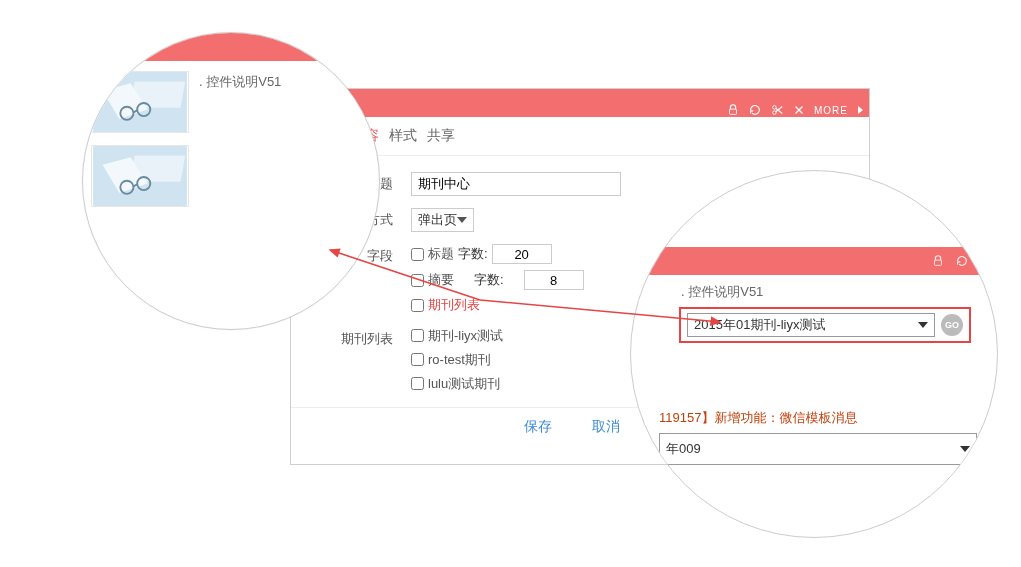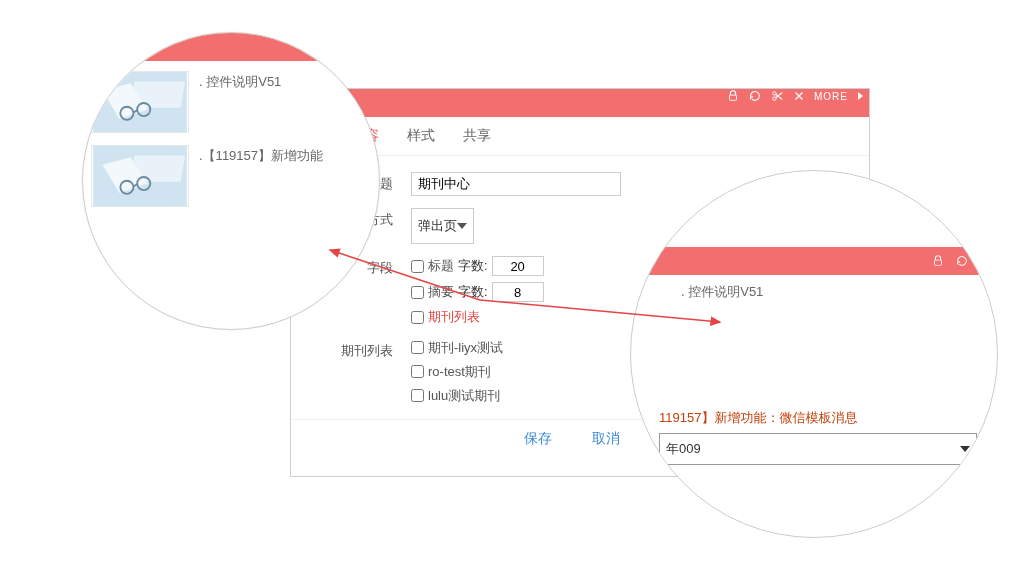--- a/index.html
+++ b/index.html
@@ -24,38 +24,38 @@
   .selrow{display:flex;gap:6px;align-items:center;border:2px solid #e64545;padding:4px 6px;margin:0 8px 0 30px}
   .selbox{flex:1 1 auto;height:24px;border:1px solid #999;background:#fff;display:flex;align-items:center;justify-content:space-between;padding:0 6px;font-size:13px}
   .caret{width:0;height:0;border-left:5px solid transparent;border-right:5px solid transparent;border-top:6px solid #333}
   .go{width:22px;height:22px;border-radius:11px;background:#bbb;color:#fff;display:flex;align-items:center;justify-content:center;font-size:9px;font-weight:bold}
   .circle-right .txt2{position:absolute;top:238px;left:28px;right:30px;color:#c2410c;font-size:13px;white-space:nowrap}
   .circle-right .sel2{position:absolute;top:262px;left:28px;right:20px}
   .sel2 .selbox{border:1px solid #999;height:32px}
 
   
   .dialog{position:absolute;left:290px;top:88px;width:580px;border:1px solid #cfcfcf;background:#fff;z-index:3}
-  .dialog .titlebar{height:28px;background:#f36f6f;color:#fff;display:flex;align-items:flex-start;justify-content:space-between;padding:0 6px 0 10px;font-size:13px}
+  .dialog .titlebar{height:28px;background:#f36f6f;color:#fff;display:flex;align-items:flex-end;justify-content:space-between;padding:0 6px 0 10px;font-size:13px}
   .titlebar .icons{display:flex;gap:8px;align-items:center}
   .titlebar .icons svg{width:14px;height:14px;stroke:#fff;fill:none}
   .titlebar .more{font-size:10px;letter-spacing:1px}
   .titlebar .moretri{width:0;height:0;border-left:5px solid #fff;border-top:4px solid transparent;border-bottom:4px solid transparent;margin-left:2px}
-  .tabs{display:flex;gap:28px;padding:10px 0 10px 74px;font-size:14px;border-bottom:1px solid #eee}
+  .tabs{display:flex;gap:10px;padding:10px 0 10px 74px;font-size:14px;border-bottom:1px solid #eee}
   .tab{color:#666;cursor:pointer}
   .tab.active{color:#e55;}
   .form{padding:10px 16px 14px 0}
   .f-row{display:flex;align-items:flex-start;padding:6px 0}
   .f-lab{width:120px;text-align:right;color:#555;padding-right:18px;padding-top:3px}
   .f-ctl{flex:1 1 auto;display:flex;flex-wrap:wrap;gap:10px;align-items:center}
   .inp{height:24px;border:1px solid #ccc;padding:2px 6px;font-size:13px;width:210px}
-  .sel-sm{height:36px;border:1px solid #ccc;background:#fff;display:inline-flex;align-items:center;padding:0 6px;gap:0;font-size:13px}
+  .sel-sm{height:24px;border:1px solid #ccc;background:#fff;display:inline-flex;align-items:center;padding:0 6px;gap:0;font-size:13px}
   .sel-sm .caret{border-top-color:#555}
   .chk{display:inline-flex;align-items:center;gap:4px;font-size:13px;color:#555}
   .chk input{width:13px;height:13px;margin:0}
-  .num{width:52px;height:20px;border:1px solid #ccc;text-align:center;font-size:13px}
+  .num{width:60px;height:20px;border:1px solid #ccc;text-align:center;font-size:13px}
   .col{display:flex;flex-direction:column;gap:6px;align-items:flex-start}
   .link-red{color:#e64545;font-size:13px;}
   .btns{display:flex;justify-content:center;gap:40px;padding:10px 0 14px;border-top:1px solid #eee;margin-top:8px}
   .btns a{color:#3b8bd5;font-size:14px;cursor:pointer}
 
   
   .arrow-svg{position:absolute;left:320px;top:230px;width:420px;height:100px;z-index:5;pointer-events:none}
 
   
   .circle-left{z-index:4}
@@ -86,21 +86,20 @@
         <div class="thumb">
           <svg viewBox="0 0 100 64">
               <rect width="100" height="64" fill="#cfe3f0"></rect>
               <rect x="46" y="10" width="54" height="28" fill="#e8f2f8" transform="skewX(-10)"></rect>
               <path d="M10 20 L40 12 L58 40 L28 50 Z" fill="#f2f8fb"></path>
               <circle cx="36" cy="44" r="7" fill="none" stroke="#6a8aa0" stroke-width="2"></circle>
               <circle cx="54" cy="40" r="7" fill="none" stroke="#6a8aa0" stroke-width="2"></circle>
               <line x1="43" y1="43" x2="47" y2="41" stroke="#6a8aa0" stroke-width="2"></line>
             </svg>
         </div>
-        <div class="rowtxt">.【119157】新增功能</div>
       </div>
     </div>
   </div>
 
   <div class="dialog">
     <div class="titlebar">
       <span>刊中心</span>
       <div class="icons">
         <svg viewBox="0 0 16 16">
             <rect x="4" y="7" width="8" height="6" rx="1"></rect>
@@ -149,21 +148,21 @@
         <div class="f-lab">字段</div>
         <div class="f-ctl col">
           <div style="display:flex;gap:4px;align-items:center">
             <label class="chk">
                 <input type="checkbox" style="">
                 <span>标题</span>
               </label>
             <span>字数:</span>
             <input class="num" value="20" style="">
           </div>
-          <div style="display:flex;gap:4px;align-items:center">
+          <div style="display:flex;gap:20px;align-items:center">
             <label class="chk">
                 <input type="checkbox" style="">
                 <span>摘要</span>
               </label>
             <span>字数:</span>
             <input class="num" value="8" style="">
           </div>
           <div>
             <label class="chk">
                 <input type="checkbox" style="">
@@ -203,20 +202,27 @@
           <rect x="4" y="7" width="8" height="6" rx="1"></rect>
           <path d="M5 7 V5 a3 3 0 0 1 6 0 V7" stroke-width="1.3"></path>
         </svg>
       <svg class="ico" viewBox="0 0 16 16" fill="none" stroke="#fff">
           <path d="M3 8a5 5 0 1 1 1.5 3.5" stroke-width="1.3"></path>
           <path d="M3 12 v-3 h3" stroke-width="1.3"></path>
         </svg>
     </div>
     <div class="inner">
       <div class="lbl">. 控件说明V51</div>
+      <div class="selrow">
+        <div class="selbox">
+          <span>2015年01期刊-liyx测试</span>
+          <span class="caret"></span>
+        </div>
+        <div class="go">GO</div>
+      </div>
     </div>
     <div class="txt2">119157】新增功能：微信模板消息</div>
     <div class="sel2">
       <div class="selbox">
         <span>年009</span>
         <span class="caret"></span>
       </div>
     </div>
   </div>
 

